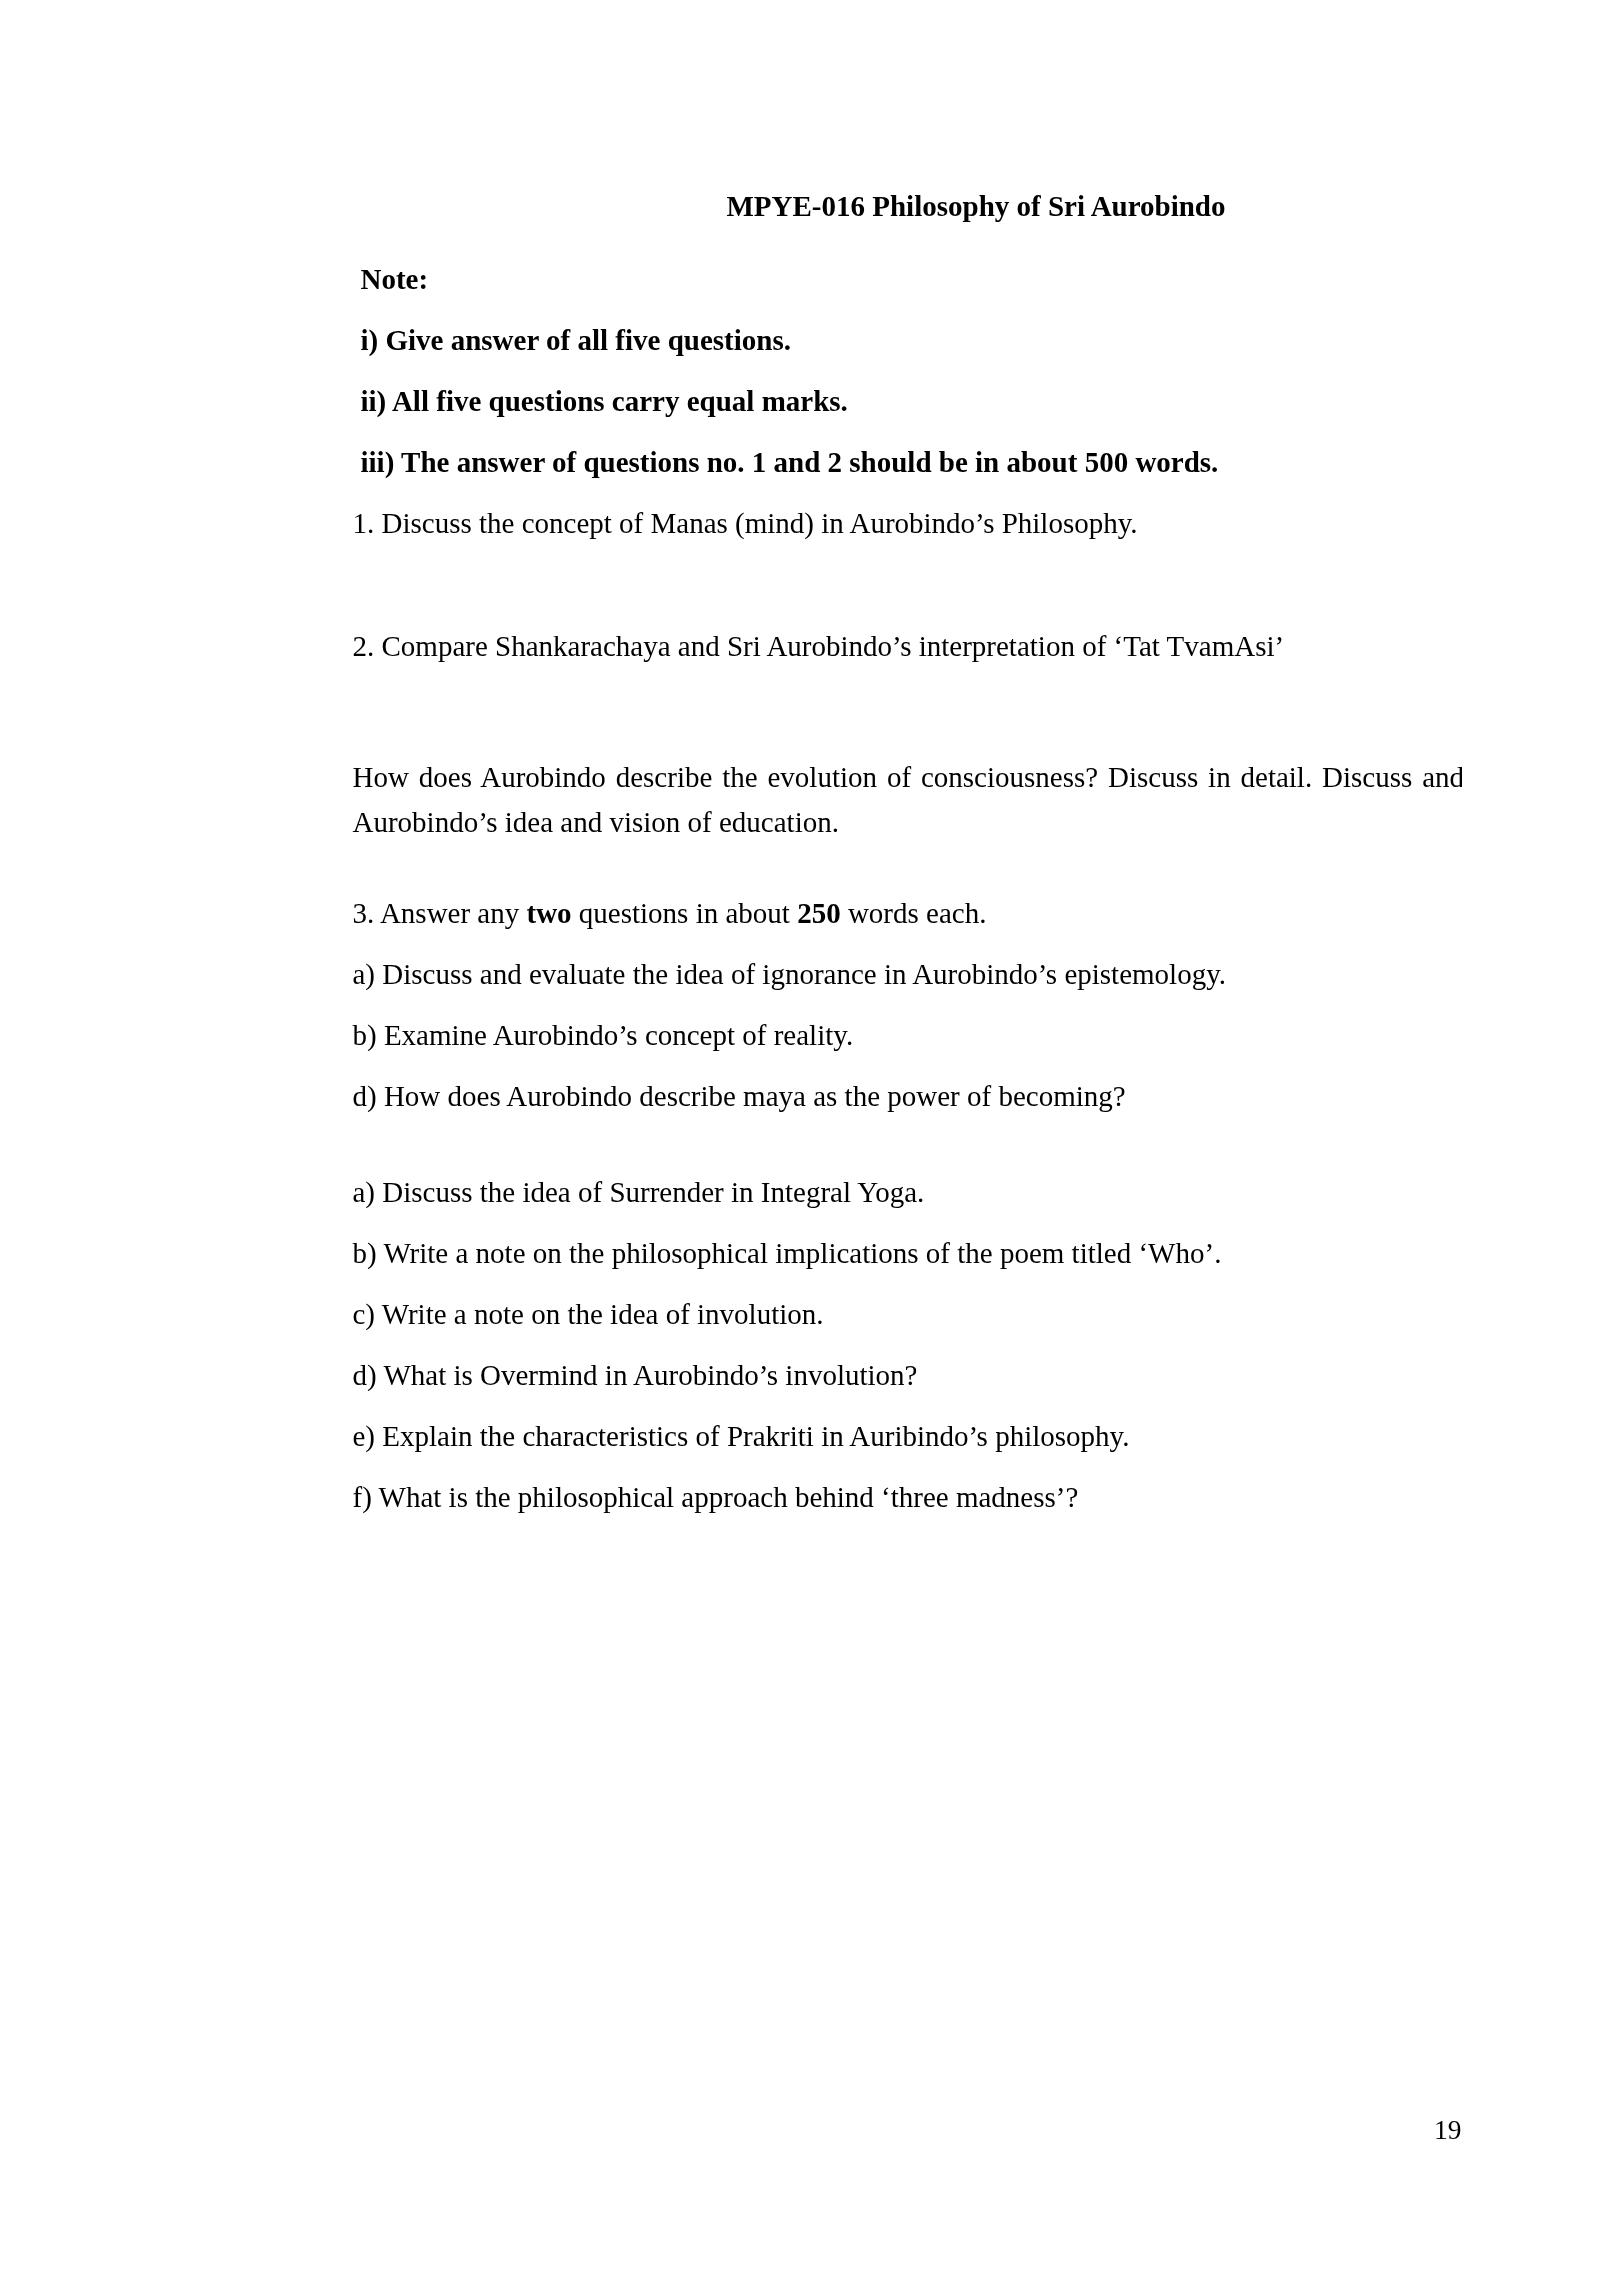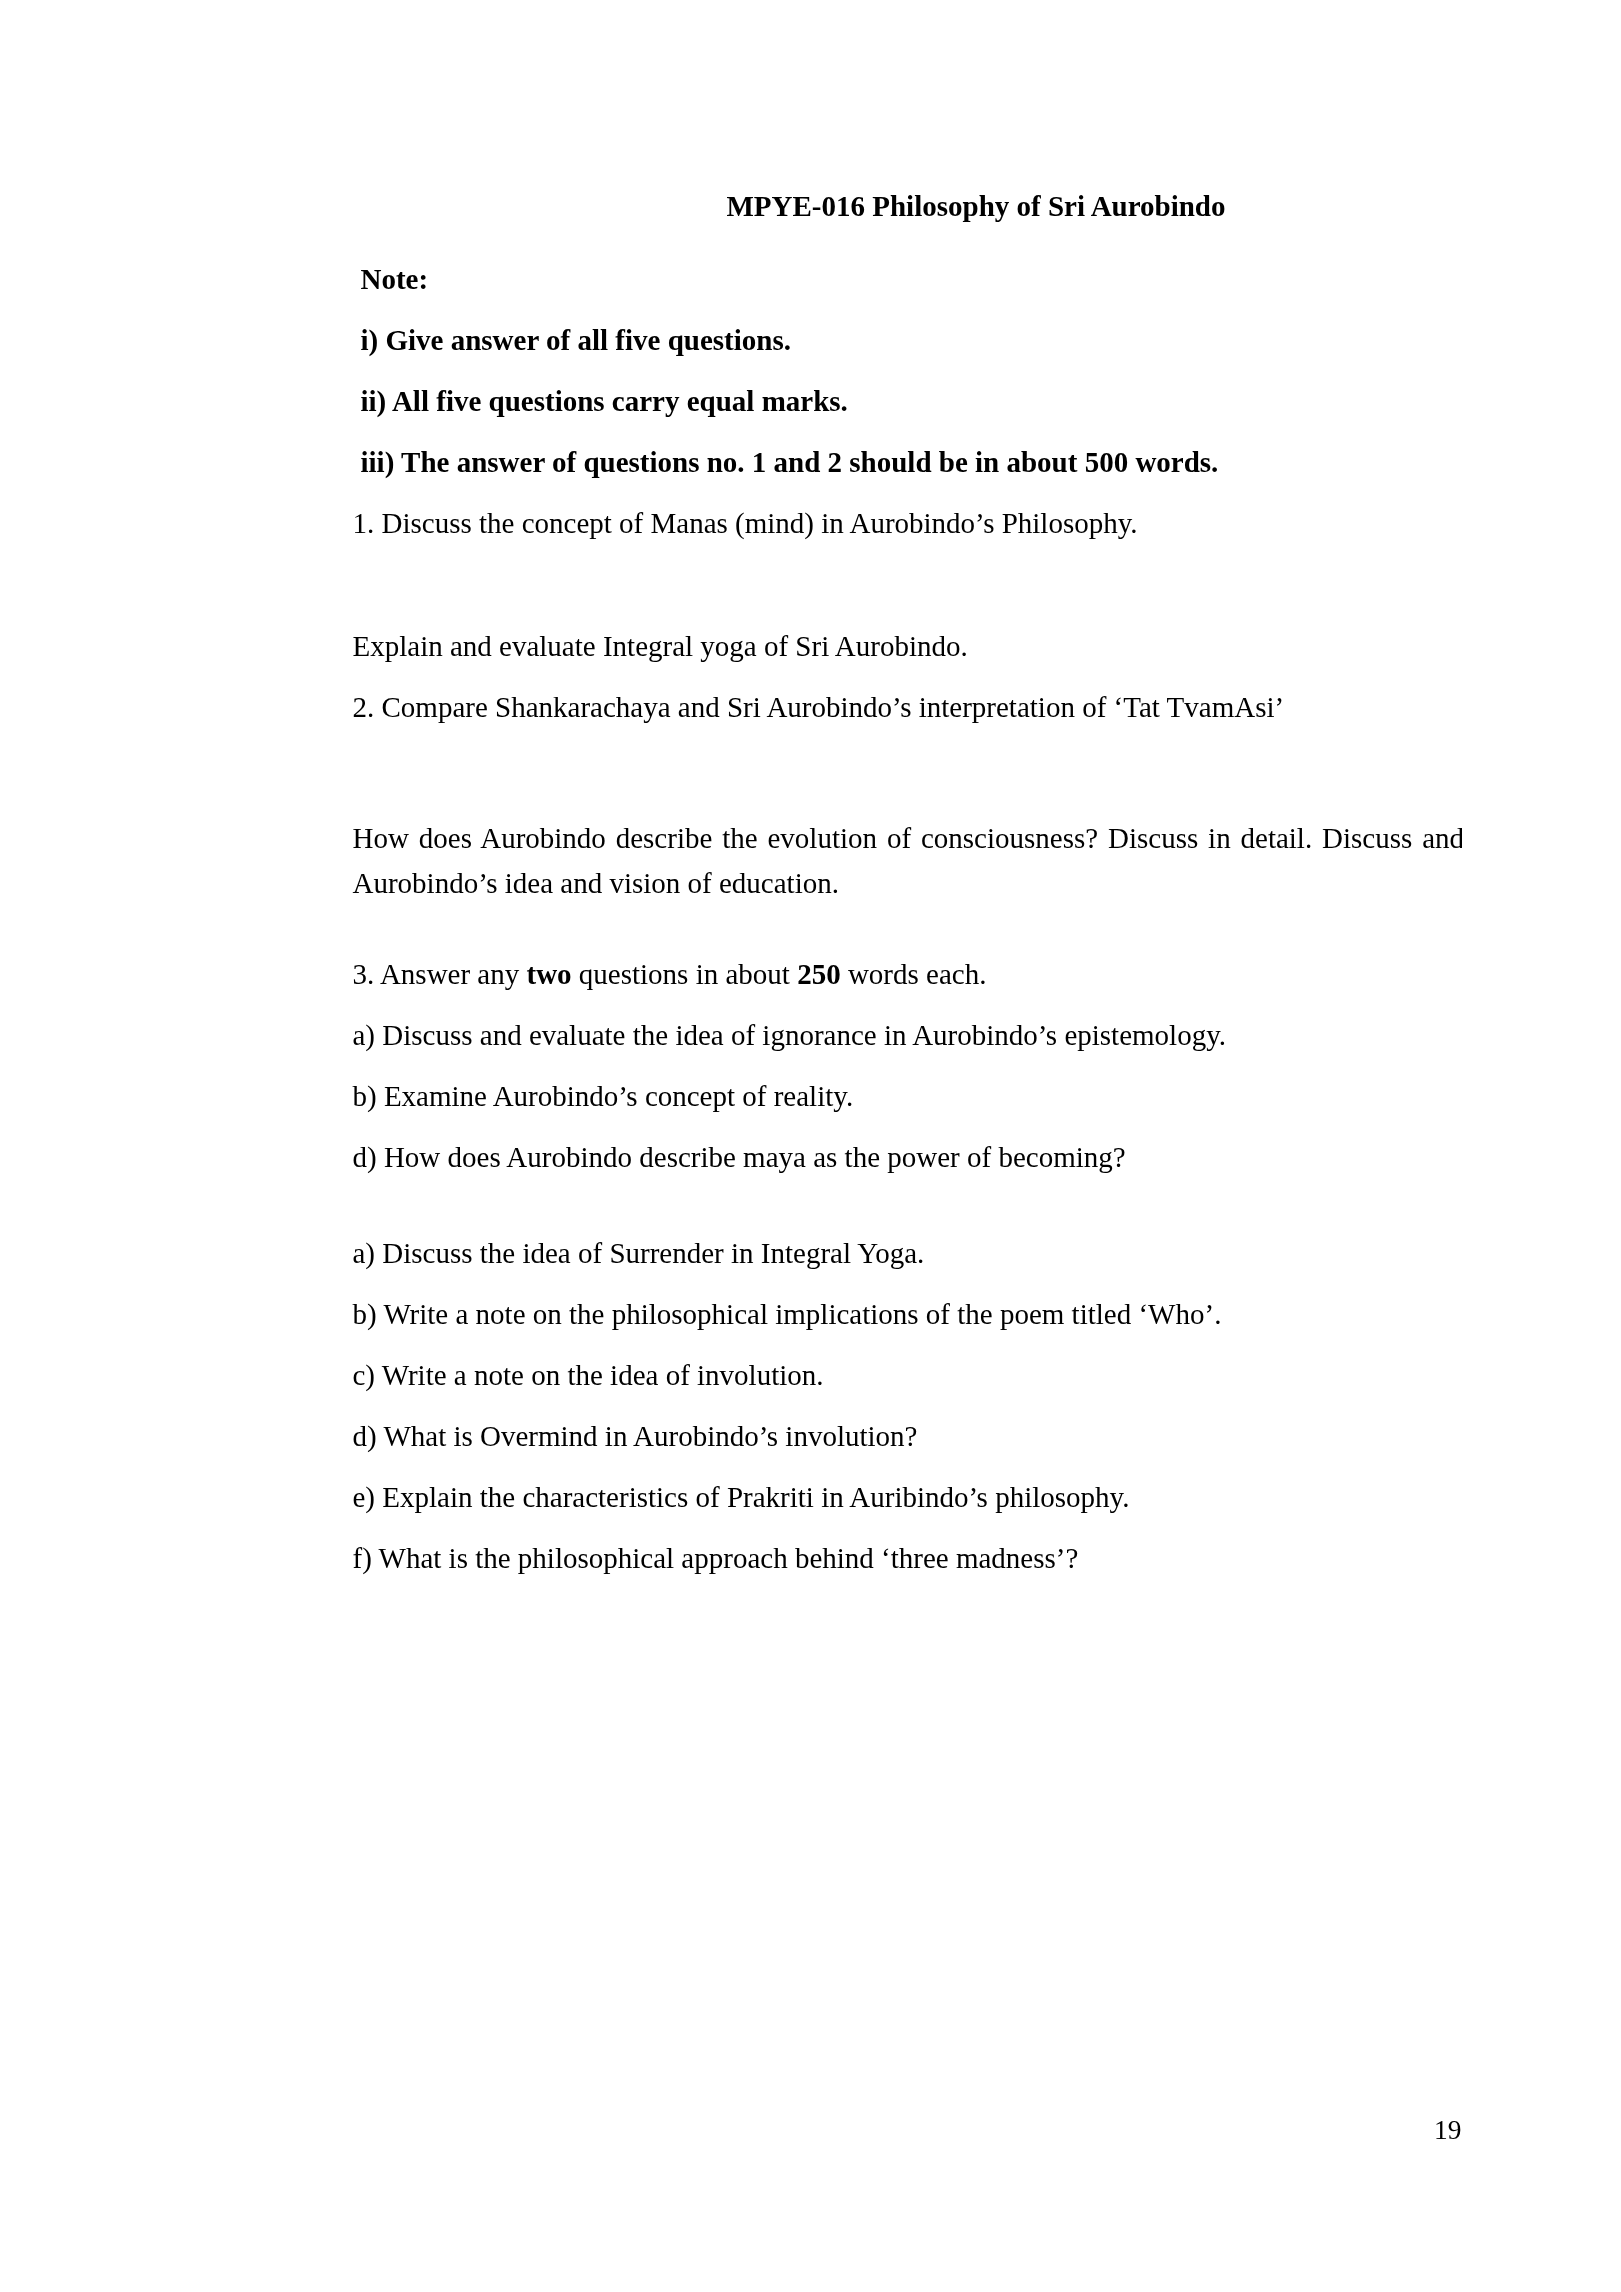--- a/index.html
+++ b/index.html
@@ -109,21 +109,20 @@
     </div>
 
     <div class="q-line">
       <span class="qtext">1. Discuss the concept of Manas (mind) in Aurobindo’s Philosophy.</span>
       <span class="marks">20</span>
     </div>
 
     <div class="or-line">Or</div>
 
     <div class="q-line">
-      <span class="qtext">Explain and evaluate Integral yoga of Sri Aurobindo.</span>
       <span class="marks">20</span>
     </div>
 
     <div class="q-line">
       <span class="qtext">2. Compare Shankarachaya and Sri Aurobindo’s interpretation of ‘Tat TvamAsi’</span>
       <span class="marks">20</span>
     </div>
 
     <div class="or-line">Or</div>
 

